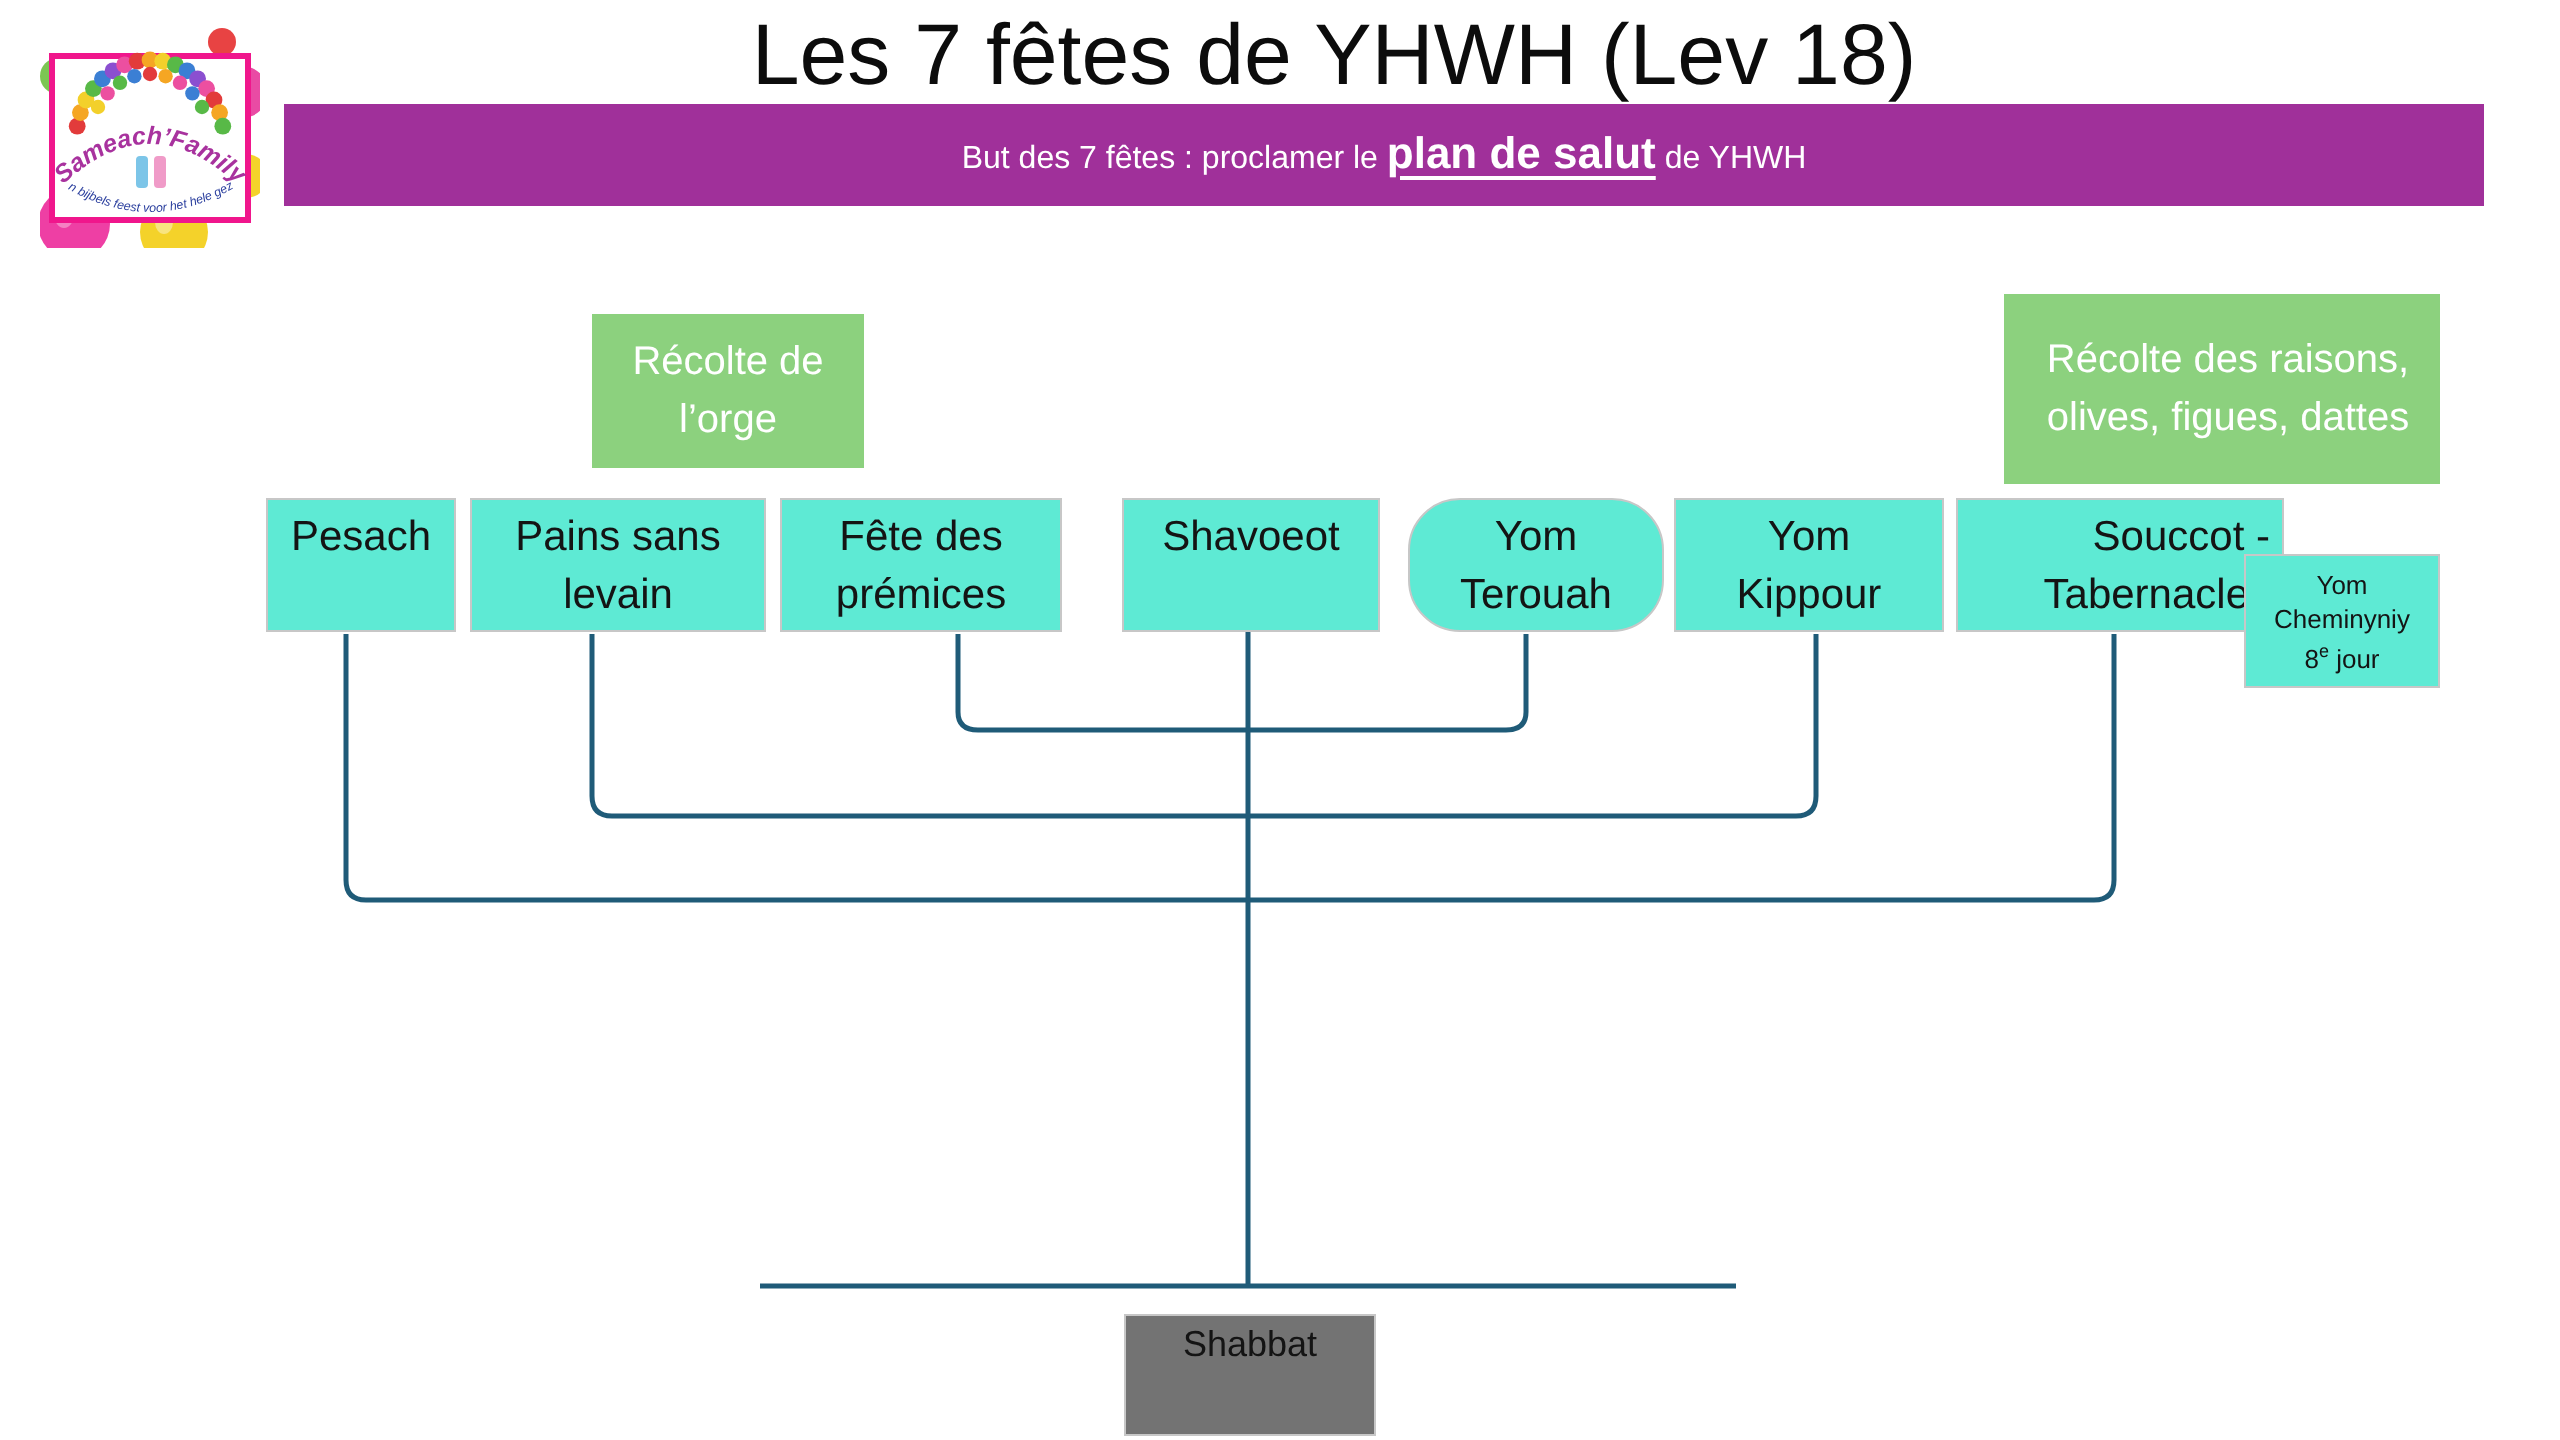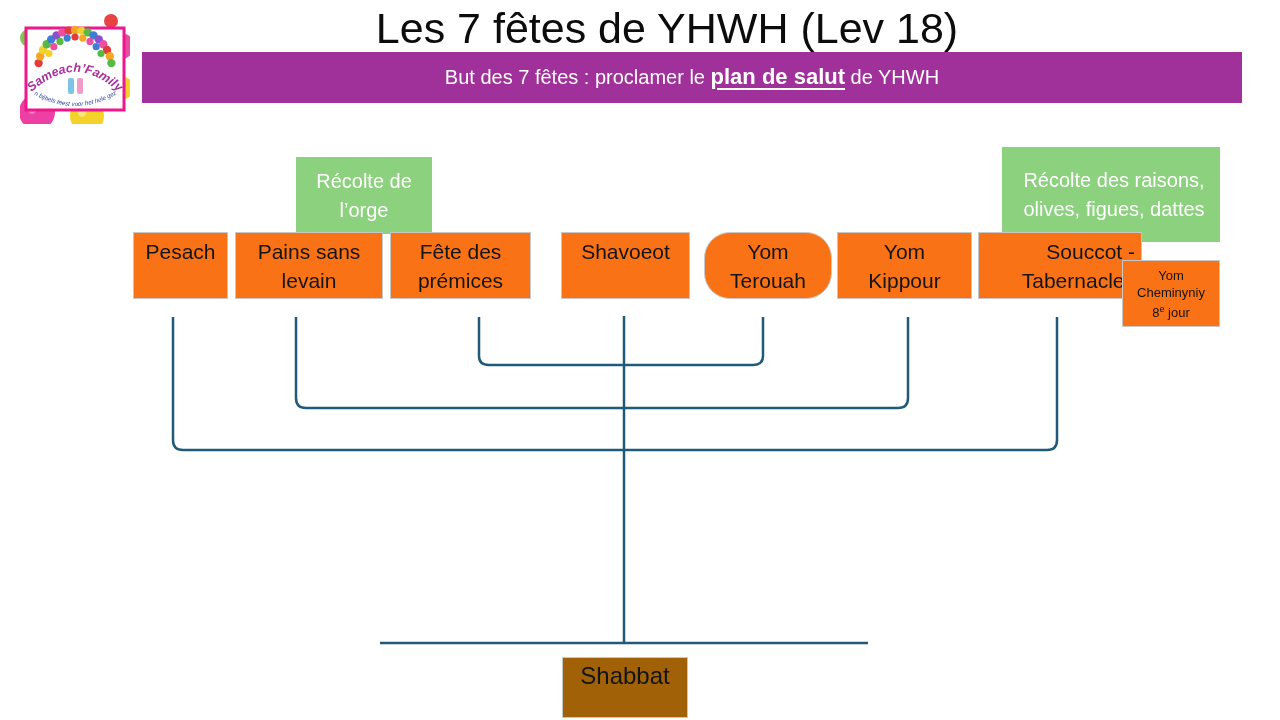--- a/index.html
+++ b/index.html
@@ -12,55 +12,55 @@
   .title {
     left:54px; right:0; top:4px; text-align:center;
     font-size:43px; color:#0c0c0c; letter-spacing:0;
   }
 
   .banner {
     left:142px; top:52px; width:1100px; height:51px;
     background:var(--banner-bg,#A0309A);
     text-align:center; line-height:49px; color:#ffffff;
   }
-  .banner .plain { font-size:20px; }
+  .banner .plain { font-size:16px; }
   .banner .highlight {
     font-size:22px; font-weight:bold;
     text-decoration:underline; text-decoration-thickness:2px; text-underline-offset:4px;
   }
 
   .harvest {
     background:var(--harvest-bg,#8CD17E); color:#ffffff;
     text-align:center; font-size:20px; line-height:29px;
     display:flex; align-items:center; justify-content:center; padding:0 8px; box-sizing:border-box;
   }
   .h1 { left:296px; top:157px; width:136px; height:77px; }
   .h2 { left:553px; top:156px; width:136px; height:67px; }
   .h3 { left:1002px; top:147px; width:218px; height:95px;padding-left:14px; }
 
   .feast-box {
-    top:232px; height:67px; box-sizing:border-box;
-    background:#f97316; border:1.5px solid var(--box-border,#C7C7C7);
+    top:249px; height:67px; box-sizing:border-box;
+    background:#5eead4; border:1.5px solid var(--box-border,#C7C7C7);
     text-align:center; font-size:21px; line-height:29px; color:#141414;
     padding:4px 8px 0 8px; z-index:2;
   }
   .fb1 { left:133px;  width:95px;  }
   .fb2 { left:235px;  width:148px; padding-left:13px; padding-right:13px; }
   .fb3 { left:390px;  width:141px; }
   .fb4 { left:561px;  width:129px; }
   .fb5 { left:704px;  width:128px;border-radius:26px; }
   .fb6 { left:837px;  width:135px; }
   .fb7 { left:978px;  width:164px; padding-left:6px; padding-right:6px;text-align:right; }
   .fb8 { left:1122px; width:98px; font-size:13px; line-height:17px; padding-top:6px;margin-top:28px; }
   .fb8 sup { font-size:9px; }
 
   .shabbat-box {
     left:562px; top:657px; width:126px; height:61px; box-sizing:border-box;
-    background:#a16207; border:1.5px solid var(--box-border,#C7C7C7);
-    text-align:center; font-size:24px; color:#141414; padding-top:4px; z-index:2;
+    background:#737373; border:1.5px solid var(--box-border,#C7C7C7);
+    text-align:center; font-size:18px; color:#141414; padding-top:4px; z-index:2;
   }
 
   .connectors { left:0; top:0; z-index:1; pointer-events:none; }
   .connectors path { fill:none; stroke:var(--line,#1F5B78); stroke-width:2.5px; }
 
   .logo { left:20px; top:12px; z-index:3; }
 </style>
 </head>
 <body>
 

